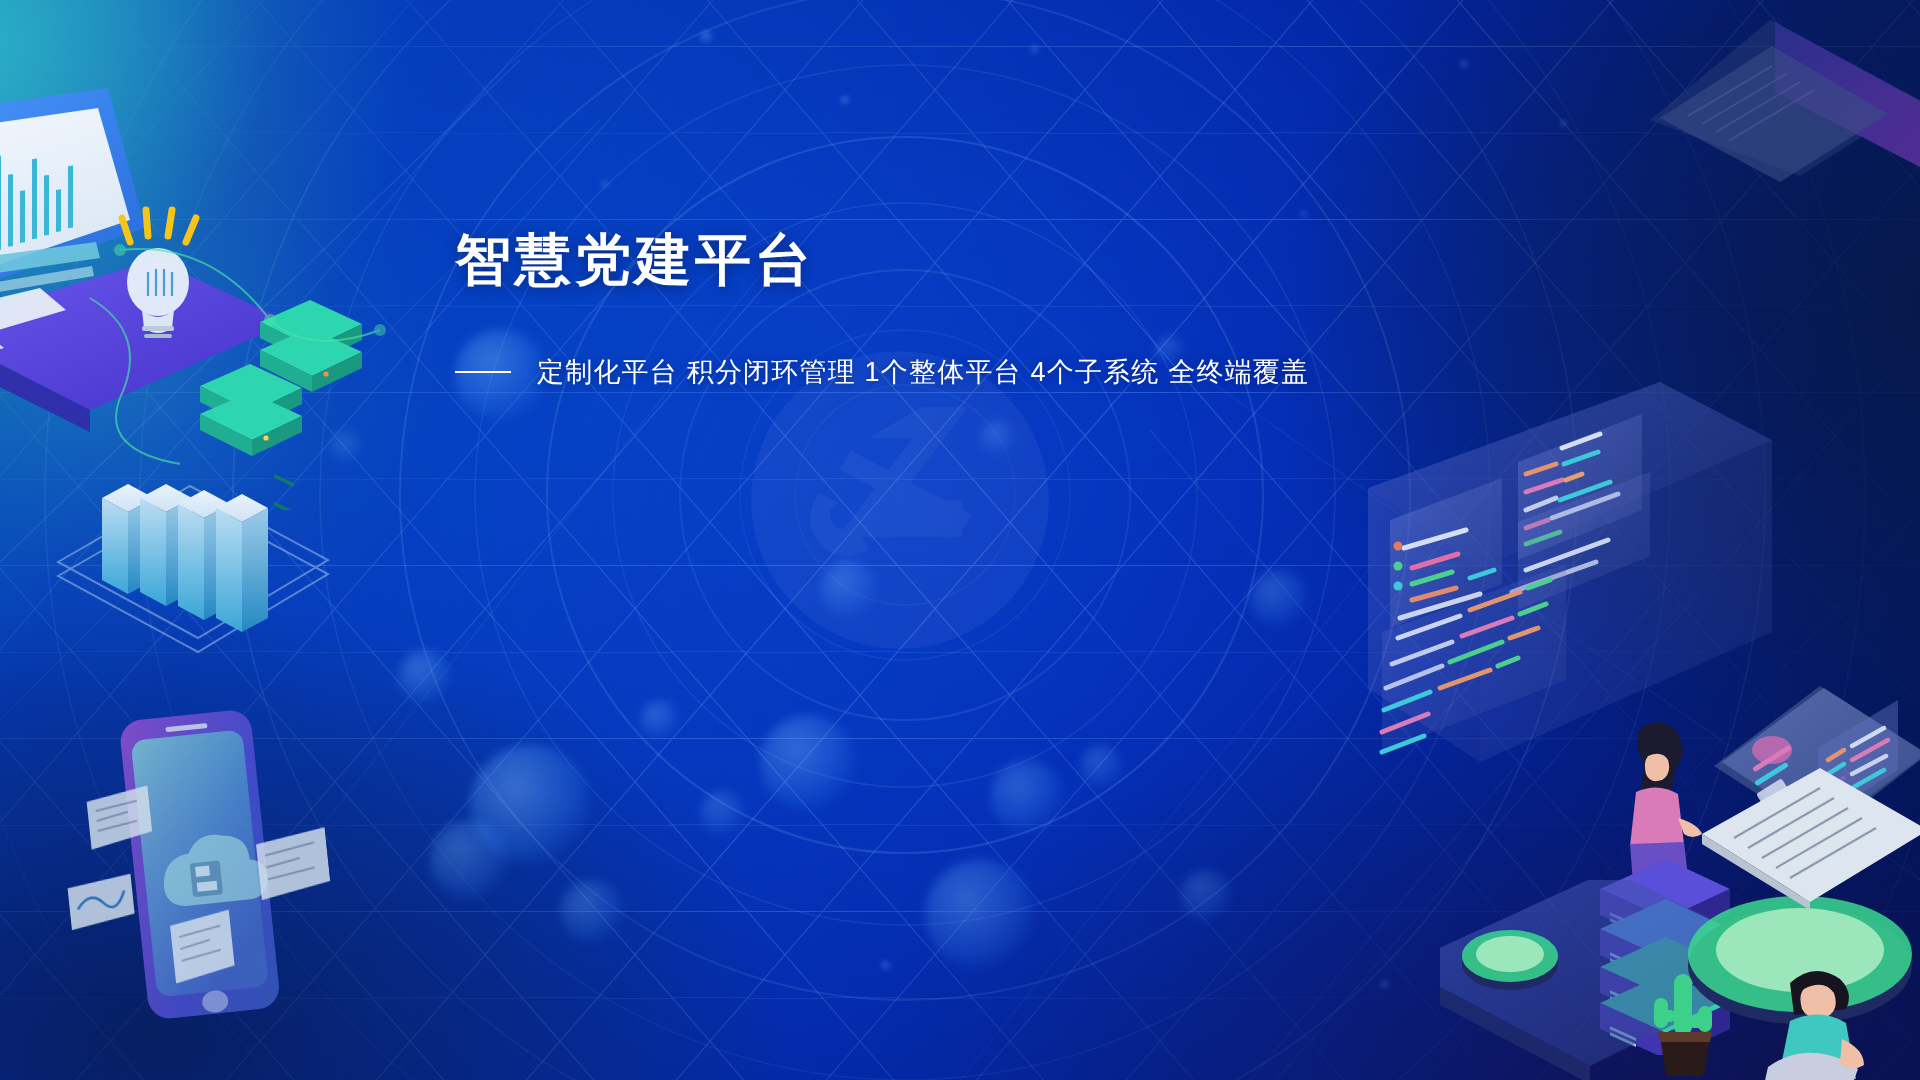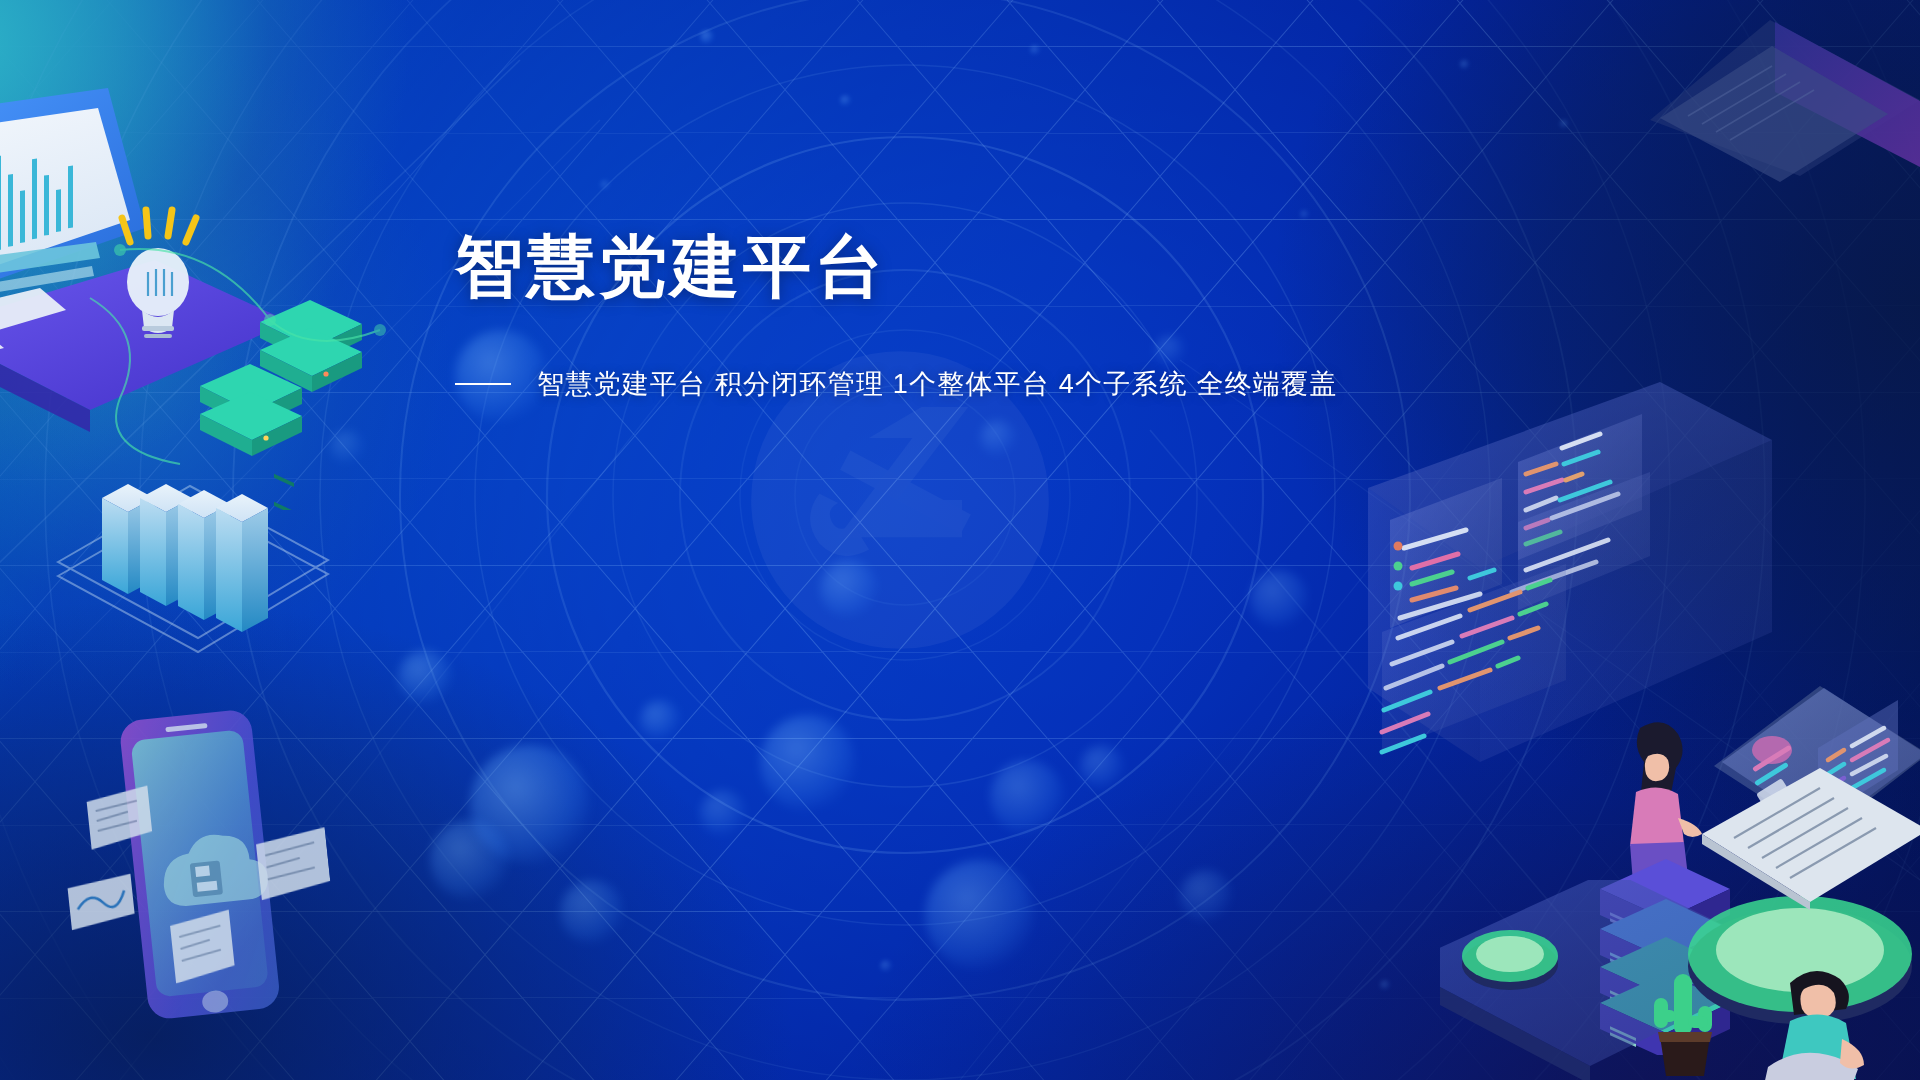--- a/index.html
+++ b/index.html
@@ -69,21 +69,21 @@
 
   
   #text-block {
     position: absolute;
     left: 455px;
     top: 232px;
     z-index: 40;
   }
   #main-title {
     margin: 0;
-    font-size: 68px;
+    font-size: 56px;
     line-height: 1.0;
     font-weight: 700;
     color: #ffffff;
     letter-spacing: 4px;
     text-shadow: 0 2px 14px rgba(5,25,70,0.55);
     white-space: nowrap;
   }
   #subtitle-row {
     display: flex;
     align-items: center;
@@ -664,17 +664,17 @@
       <path d="M62 188 L148 138"></path>
         <path d="M76 198 L162 148"></path>
       <path d="M90 208 L176 158"></path>
     </g>
   </svg>
 
   <div id="text-block">
     <h1 id="main-title">智慧党建平台</h1>
     <div id="subtitle-row">
       <span id="subtitle-dash"></span>
-      <span id="subtitle-text">智慧党建平台  积分闭环管理  1个整体平台  4个子系统  全终端覆盖</span>
+      <span id="subtitle-text">定制化平台  积分闭环管理  1个整体平台  4个子系统  全终端覆盖</span>
     </div>
   </div>
 
 </div>
 
 </body></html>

